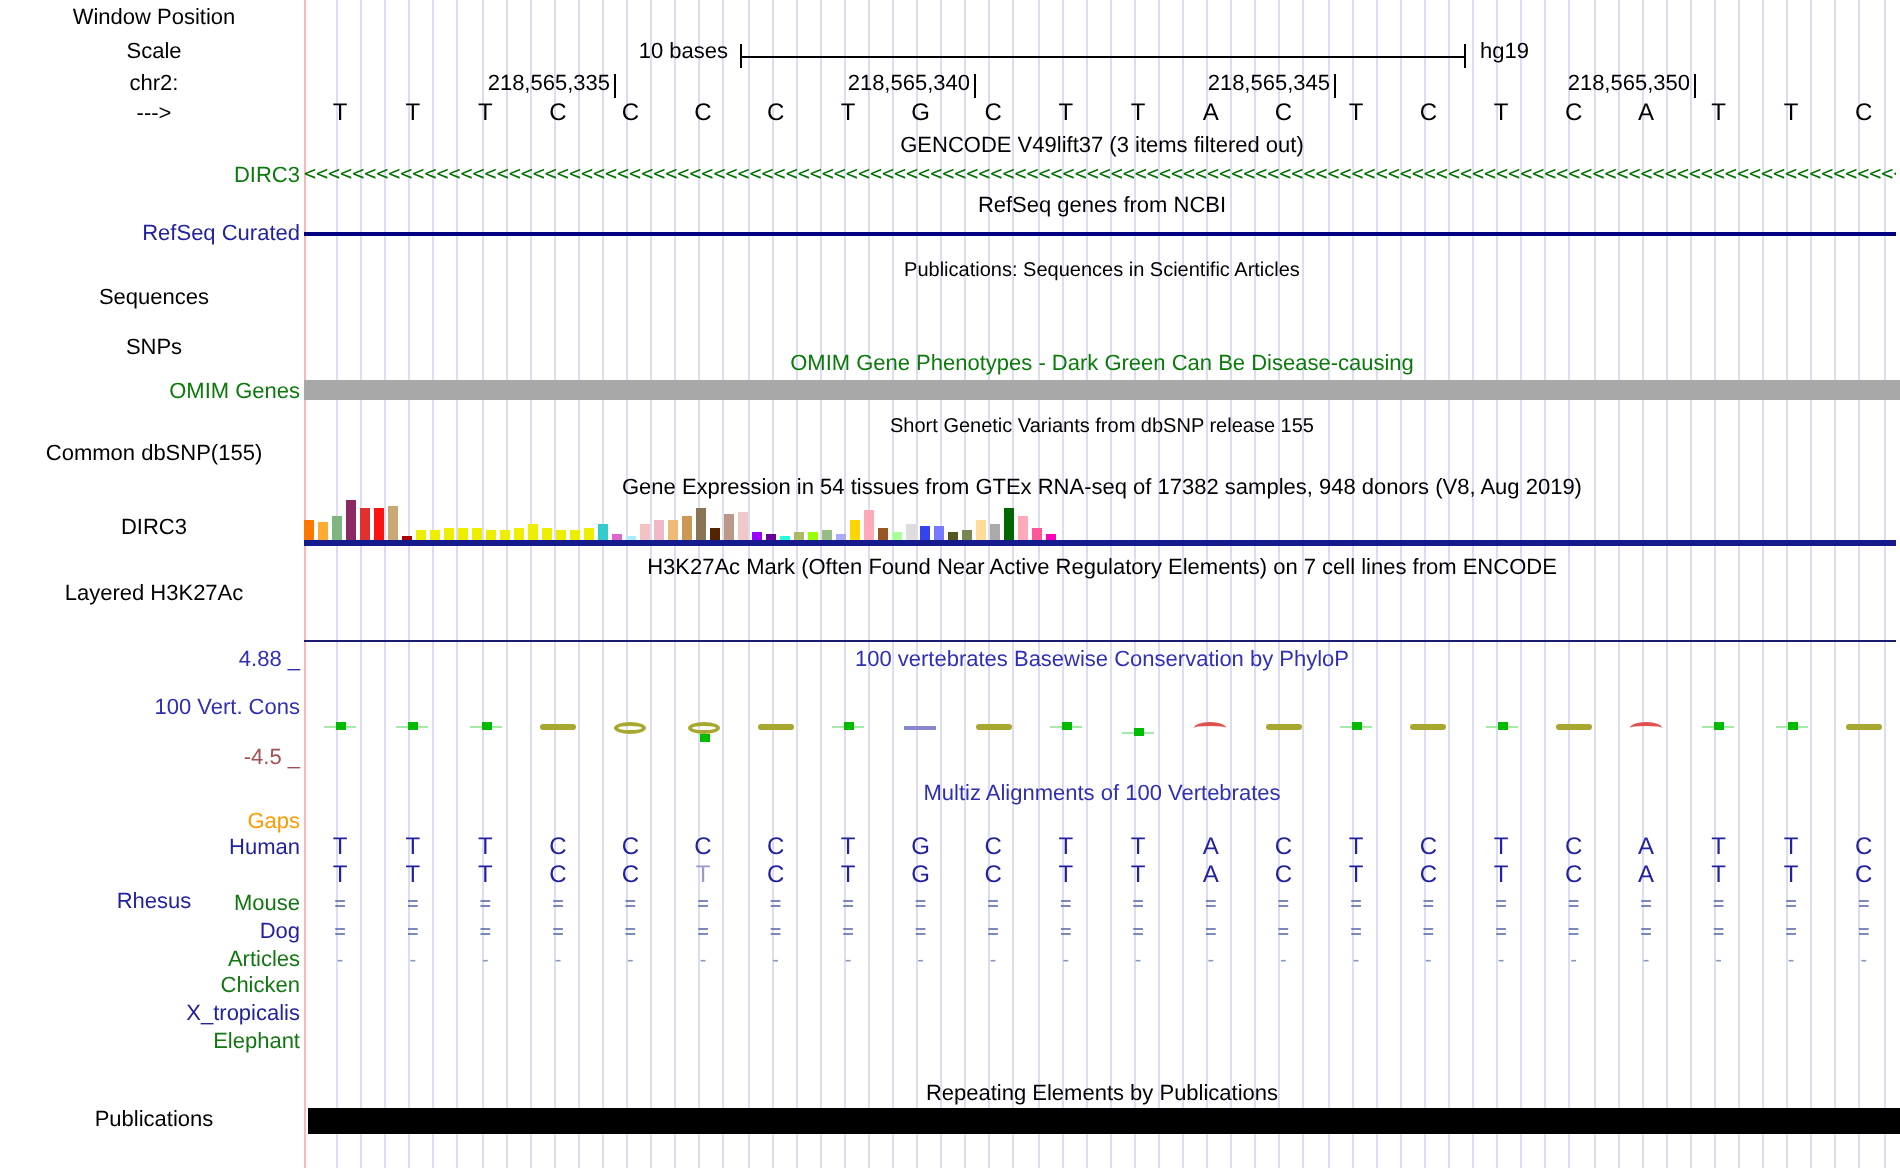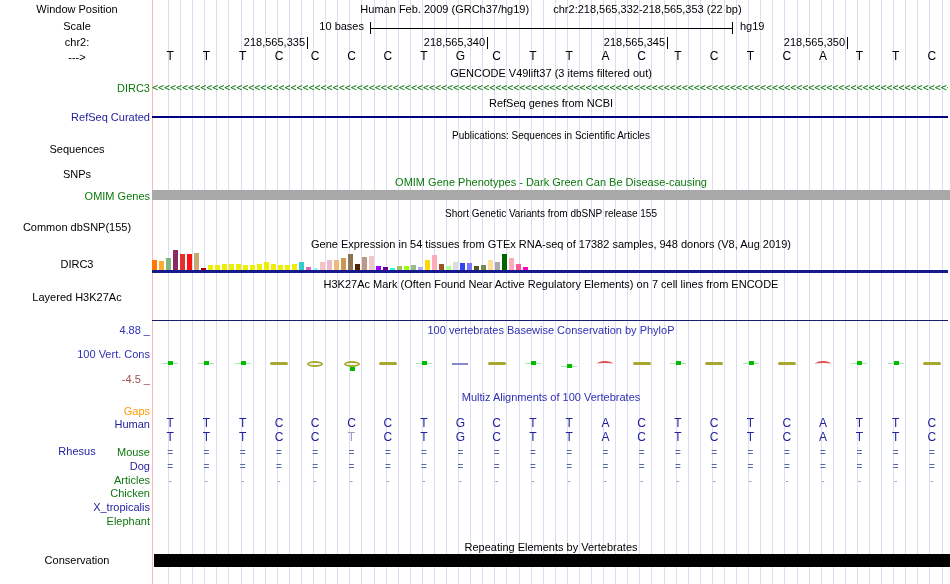--- a/index.html
+++ b/index.html
@@ -101,25 +101,20 @@
       <div class="gridline" style="left:869.0px;"></div>
       <div class="gridline" style="left:881.1px;"></div>
       <div class="gridline" style="left:893.2px;"></div>
       <div class="gridline" style="left:905.2px;"></div>
       <div class="gridline" style="left:917.3px;"></div>
       <div class="gridline" style="left:929.4px;"></div>
       <div class="gridline" style="left:941.5px;"></div>
       <div class="window-line" style="left:152px;"></div>
     </div>
 
-  <div class="ttl" style="top:3px;">
-    <span>Human Feb. 2009 (GRCh37/hg19)</span>
-    <span style="display:inline-block;width:18px;"></span>
-    <span>chr2:218,565,332-218,565,353 (22 bp)</span>
-  </div>
 
   <div class="abs" style="left:280px;top:20px;width:84px;text-align:right;">10 bases</div>
   <div class="abs" style="left:370px;top:28px;width:363px;height:1px;background:#000;"></div>
   <div class="abs" style="left:370px;top:22px;width:1px;height:12px;background:#000;"></div>
   <div class="abs" style="left:732px;top:22px;width:1px;height:12px;background:#000;"></div>
   <div class="abs" style="left:740px;top:20px;">hg19</div>
 
   <div id="ruler-ticks">
       <div class="ticklabel" style="left:217px;top:36px;">218,565,335</div>
       <div class="tickline" style="left:307px;top:37px;"></div>
@@ -390,27 +385,27 @@
       <div class="lbl c-maroon" style="top:373px;">-4.5 _</div>
       <div class="lbl c-orange" style="top:405px;">Gaps</div>
       <div class="lbl c-letter_blue" style="top:418px;">Human</div>
       <div class="lbl c-letter_blue" style="top:445px;text-align:center;">Rhesus</div>
       <div class="lbl c-green2" style="top:446px;">Mouse</div>
       <div class="lbl c-letter_blue" style="top:460px;">Dog</div>
       <div class="lbl c-green2" style="top:474px;">Articles</div>
       <div class="lbl c-green2" style="top:487px;">Chicken</div>
       <div class="lbl c-letter_blue" style="top:501px;">X_tropicalis</div>
       <div class="lbl c-green2" style="top:515px;">Elephant</div>
-      <div class="lbl c-black" style="top:554px;">Conservation</div>
+      <div class="lbl c-black" style="top:554px;">Publications</div>
     </div>
   <div id="title-layer">
       <div class="ttl c-black" style="top:67px;">GENCODE V49lift37 (3 items filtered out)</div>
       <div class="ttl c-black" style="top:97px;">RefSeq genes from NCBI</div>
       <div class="ttl c-black small" style="top:129px;">Publications: Sequences in Scientific Articles</div>
       <div class="ttl c-green" style="top:176px;">OMIM Gene Phenotypes - Dark Green Can Be Disease-causing</div>
       <div class="ttl c-black small" style="top:207px;">Short Genetic Variants from dbSNP release 155</div>
       <div class="ttl c-black" style="top:238px;">Gene Expression in 54 tissues from GTEx RNA-seq of 17382 samples, 948 donors (V8, Aug 2019)</div>
       <div class="ttl c-black" style="top:278px;">H3K27Ac Mark (Often Found Near Active Regulatory Elements) on 7 cell lines from ENCODE</div>
       <div class="ttl c-blue" style="top:324px;">100 vertebrates Basewise Conservation by PhyloP</div>
       <div class="ttl c-blue" style="top:391px;">Multiz Alignments of 100 Vertebrates</div>
-      <div class="ttl c-black" style="top:541px;">Repeating Elements by Vertebrates</div>
+      <div class="ttl c-black" style="top:541px;">Repeating Elements by Publications</div>
     </div>
 </div>
 
 </body></html>

